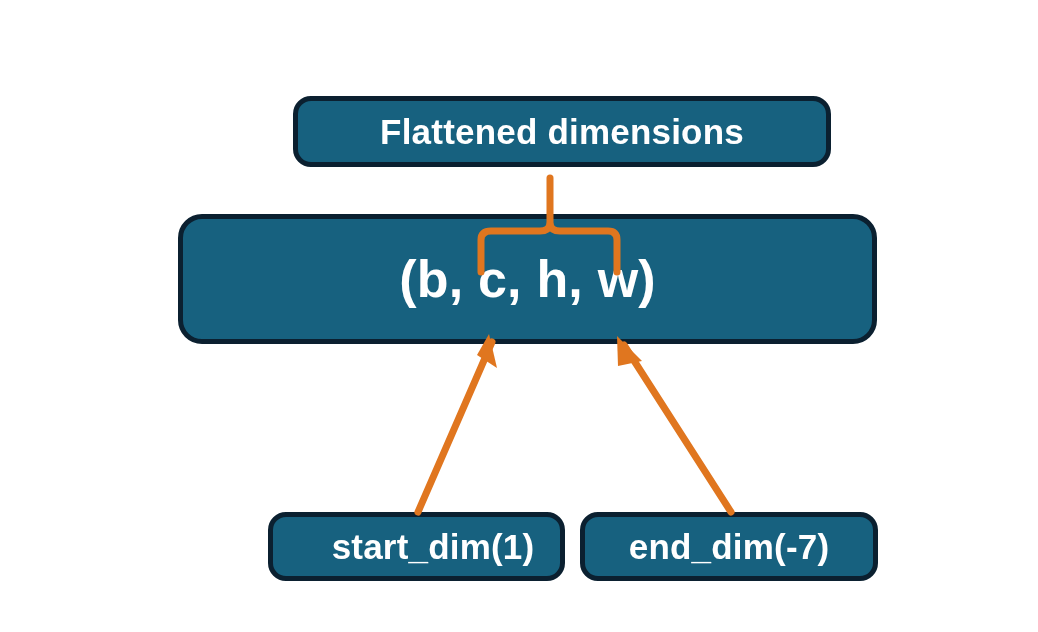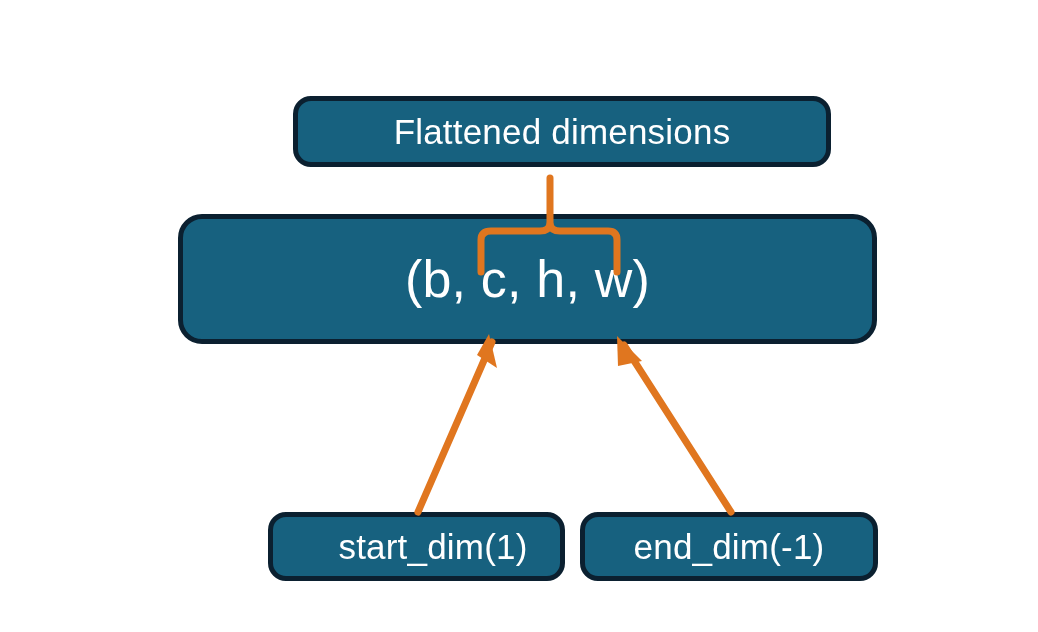--- a/index.html
+++ b/index.html
@@ -21,21 +21,21 @@
     position: absolute;
     box-sizing: border-box;
     background: #17617f;
     border: 5px solid #0b2030;
     border-radius: 18px;
     display: flex;
     align-items: center;
     justify-content: center;
     color: #ffffff;
     font-family: "Liberation Sans", sans-serif;
-    font-weight: 400;
+    font-weight: 700;
     letter-spacing: 0.2px;
     user-select: none;
   }
   #node-flattened {
     left: 293px;
     top: 96px;
     width: 538px;
     height: 71px;
     font-size: 35px;
   }
@@ -86,21 +86,21 @@
 
   <div class="node" id="node-shape">
     <span class="node-label">(b, c, h, w)</span>
   </div>
 
   <div class="node" id="node-start-dim">
     <span class="node-label">start_dim(1)</span>
   </div>
 
   <div class="node" id="node-end-dim">
-    <span class="node-label">end_dim(-1)</span>
+    <span class="node-label">end_dim(-7)</span>
   </div>
 
   <svg id="overlay" viewBox="0 0 1038 632" xmlns="http://www.w3.org/2000/svg">
 
     <g>
       <path d="M 481 272
                L 481 240
                Q 481 231 491 231
                L 540 231
                Q 549 231 550 224

